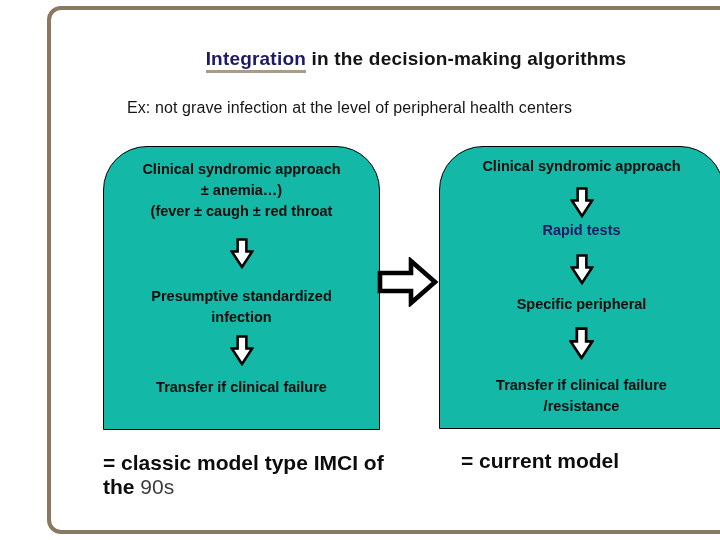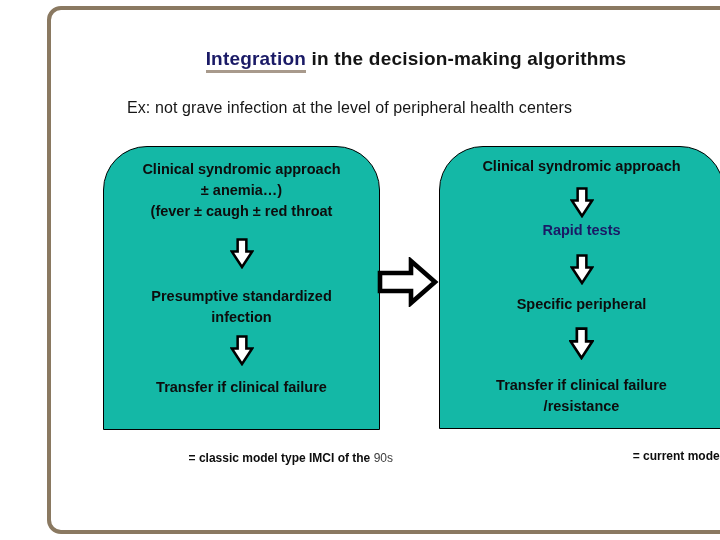--- a/index.html
+++ b/index.html
@@ -30,22 +30,22 @@
   }
   #left-box{left:62px;top:146px;width:275px;height:282px;}
   #right-box{left:398px;top:146px;width:283px;height:281px;}
   .boxtext{
     position:absolute;left:0;right:0;text-align:center;
     font-size:14.5px;font-weight:bold;color:#0d0d0d;line-height:21px;
   }
   .navy{color:#1a1a66;}
   .arrow-wrap{position:absolute;left:0;right:0;text-align:center;}
   .caption{
-    position:absolute;font-size:12px;font-weight:bold;color:#0d0d0d;
-    text-align:right;
+    position:absolute;font-size:21px;font-weight:bold;color:#0d0d0d;
+    text-align:left;
   }
   #left-caption{left:62px;top:451px;width:290px;}
   #left-caption .light{font-weight:400;color:#3c3c3c;}
   #right-caption{left:420px;top:449px;width:262px;}
   #mid-arrow{position:absolute;left:336px;top:257px;width:62px;height:50px;}
   svg{display:block;margin:0 auto;}
 </style>
 </head>
 <body>
 

